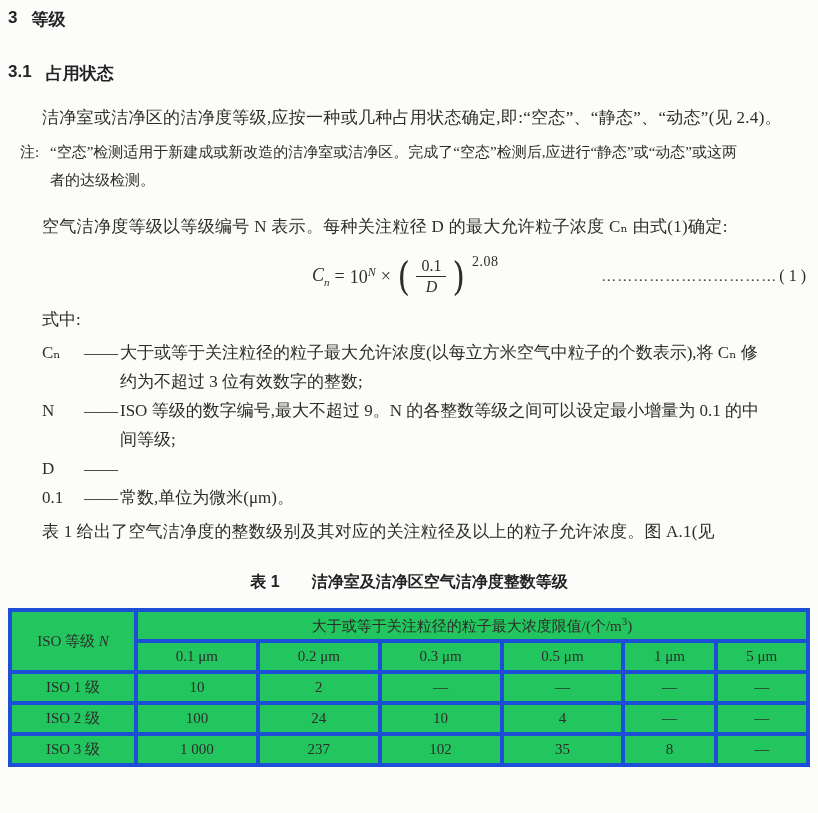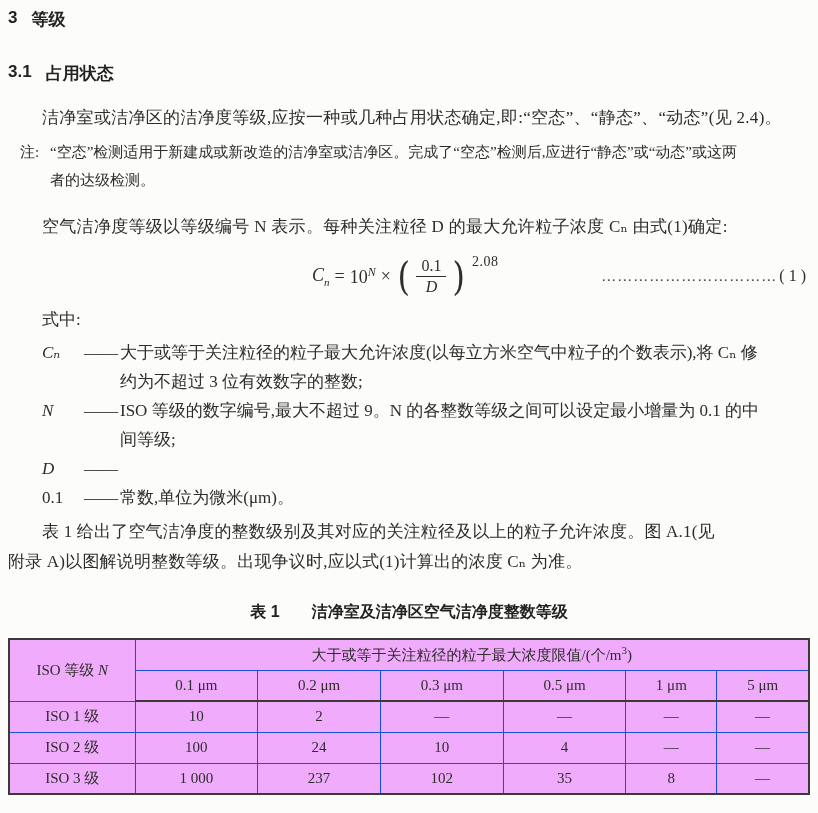--- a/index.html
+++ b/index.html
@@ -60,21 +60,21 @@
   .frac-den { display:block; padding-top:1px; }
   .paren { font-size:40px; font-weight:200; line-height:44px; font-family:"DejaVu Serif",serif; transform:scaleX(.8); }
   .pow { position:relative; top:-14px; font-size:14px; letter-spacing:.5px; }
   .exp10 sup { font-size:12px; font-style:italic; }
   .dots { margin-left:auto; letter-spacing:1px; font-size:15px; color:#3a3a38; }
   .eqno { font-size:16px; margin-left:2px; }
   .where { margin-top:4px; line-height:28px; padding-left:34px; }
   
   .defs { margin-top:4px; }
   .def { display:flex; line-height:29px; }
-  .def-term { width:42px; flex:0 0 auto; margin-left:34px; font-style:italic; }
+  .def-term { width:42px; flex:0 0 auto; margin-left:34px; }
   .def-term.upright { font-style:normal; }
   .def-dash { flex:0 0 auto; width:36px; }
   .def-body { flex:1; }
   .p3 { margin-top:5px; line-height:30px; letter-spacing:0.2px; }
   .p3 .l1 { text-indent:34px; }
   
   .tbl-title {
     margin-top:25px;
     text-align:center;
     font-family:"Liberation Sans","DejaVu Sans",sans-serif;
@@ -84,25 +84,25 @@
     display:flex; justify-content:center; gap:32px;
   }
   table.cls {
     margin:15px auto 0 auto;
     width:802px;
     border-collapse:collapse;
     font-size:15px;
     color:#2e2d2b;
   }
   table.cls th, table.cls td {
-    border:1px solid #1d4ed8;
+    border:4px solid #1d4ed8;
     text-align:center;
     font-weight:normal;
     height:31px;
-    background:#f0abfc;
+    background:#22c55e;
   }
   table.cls { border:2px solid #3c3a37; }
   table.cls tr.subhead th { border-bottom:2.5px solid #3c3a37; }
   th.iso-col { width:126px; border-bottom:2.5px solid #3c3a37; }
   .sup3 { font-size:11px; vertical-align:super; }
 </style>
 </head>
 <body>
 
 <div class="page">
@@ -175,21 +175,20 @@
       <span class="def-term upright">0.1</span>
       <span class="def-dash">——</span>
       <span class="def-body">
         <span style="display:block">常数,单位为微米(μm)。</span>
       </span>
     </div>
   </div>
 
   <div class="p3">
     <div class="l1">表 1 给出了空气洁净度的整数级别及其对应的关注粒径及以上的粒子允许浓度。图 A.1(见</div>
-    <div class="l2">附录 A)以图解说明整数等级。出现争议时,应以式(1)计算出的浓度 Cₙ 为准。</div>
   </div>
 
   <div class="tbl-title">
     <span>表 1</span>
     <span>洁净室及洁净区空气洁净度整数等级</span>
   </div>
 
   <table class="cls">
     <tbody>
         <tr>

